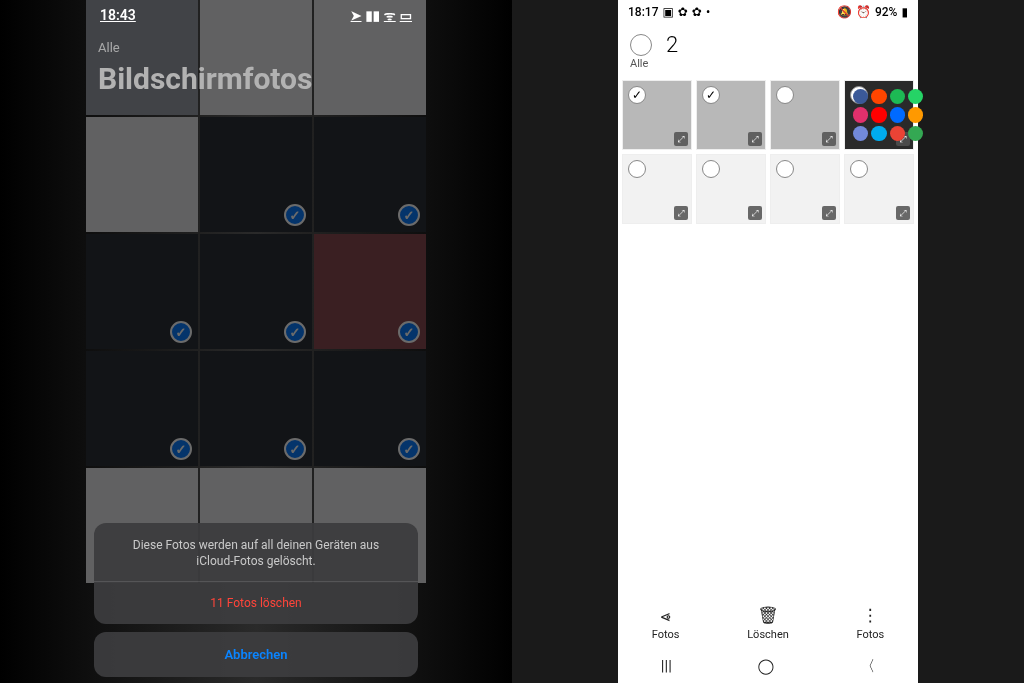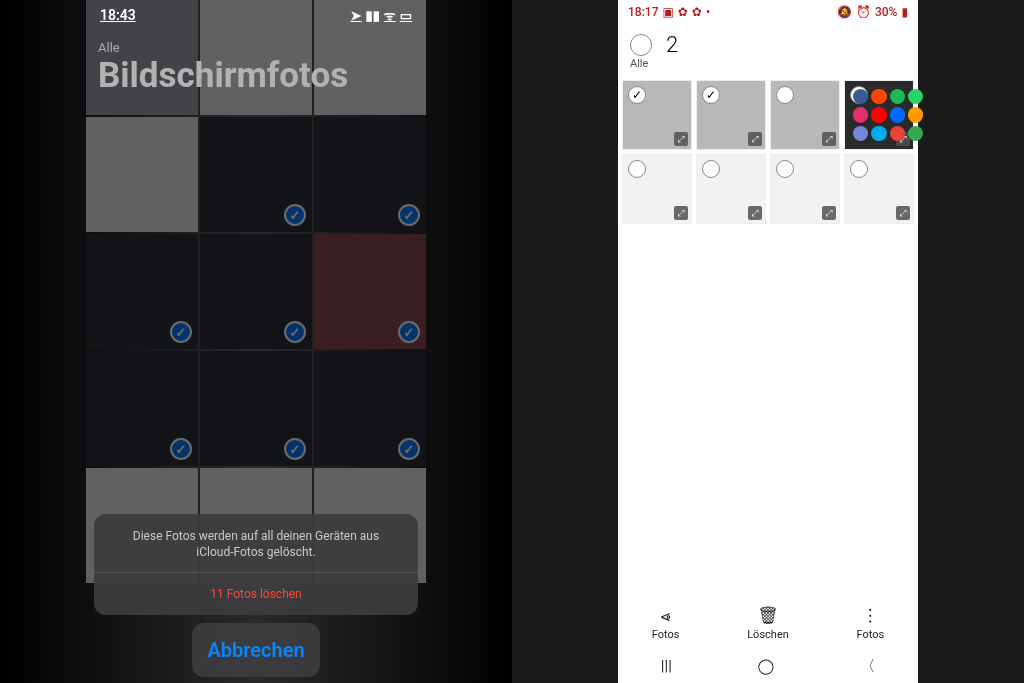--- a/index.html
+++ b/index.html
@@ -48,24 +48,24 @@
   }
   .ios-statusbar {
     position:absolute; top:0; left:0; right:0; height:30px;
     display:flex; align-items:center; justify-content:space-between;
     padding: 0 14px; color:#fff; font-size:14px; font-weight:600; z-index:3;text-decoration:underline;
   }
   .ios-title-zone {
     position:absolute; top:40px; left:12px; z-index:3; color:#fff;
   }
   .ios-album-label { font-size:13px; opacity:0.9; filter:brightness(0.7);}
-  .ios-title { font-size:35px; font-weight:700; filter:brightness(0.7); }
+  .ios-title { font-size:30px; font-weight:700; margin-top:6px; filter:brightness(0.7); }
   .ios-sheet {
     position:absolute; left:8px; right:8px; bottom:6px; z-index:5;
-    display:flex; flex-direction:column; gap:8px;align-items:center;
+    display:flex; flex-direction:column; gap:8px;
   }
   .sheet-group {
     background: rgba(60,60,62,0.95);
     border-radius:12px;
     overflow:hidden;
     color:#fff;
   }
   .sheet-msg {
     padding:14px 20px 12px;
     font-size:12px; color:#c9c9c9; text-align:center;
@@ -73,27 +73,27 @@
     border-bottom:0.5px solid rgba(255,255,255,0.12);
   }
   .sheet-delete {
     padding:14px; text-align:center;
     color:#ff453a; font-size:12px;
   }
   .sheet-cancel {
     background: rgba(60,60,62,0.95);
     border-radius:12px;
     padding:15px; text-align:center;
-    color:#0a84ff; font-size:20px; font-weight:600;
+    color:#0a84ff; font-size:13px; font-weight:600;
   }
 
   
   .and-statusbar {
     height:24px; display:flex; align-items:center; justify-content:space-between;
-    padding:0 10px; font-size:12px; color:#b91c1c; font-weight:500;
+    padding:0 10px; font-size:12px; color:#000000; font-weight:500;
   }
   .and-header {
     display:flex; align-items:center; padding:8px 12px 2px; gap:14px;
   }
   .and-radio {
     width:22px; height:22px; border:1.5px solid #888; border-radius:50%;
   }
   .and-count { font-size:22px; font-weight:300; }
   .and-alle { font-size:11px; color:#555; margin:-2px 0 6px 12px; }
   .and-grid {
@@ -211,21 +211,21 @@
       <span class="icon-row">
         <span>18:17</span>
         <span>▣</span>
         <span>✿</span>
         <span>✿</span>
         <span>•</span>
       </span>
       <span class="icon-row">
         <span>🔕</span>
         <span>⏰</span>
-        <span>30%</span>
+        <span>92%</span>
         <span>▮</span>
       </span>
     </div>
 
     <div class="and-header">
       <div class="and-radio"></div>
       <div class="and-count">2</div>
     </div>
     <div class="and-alle">Alle</div>
 

